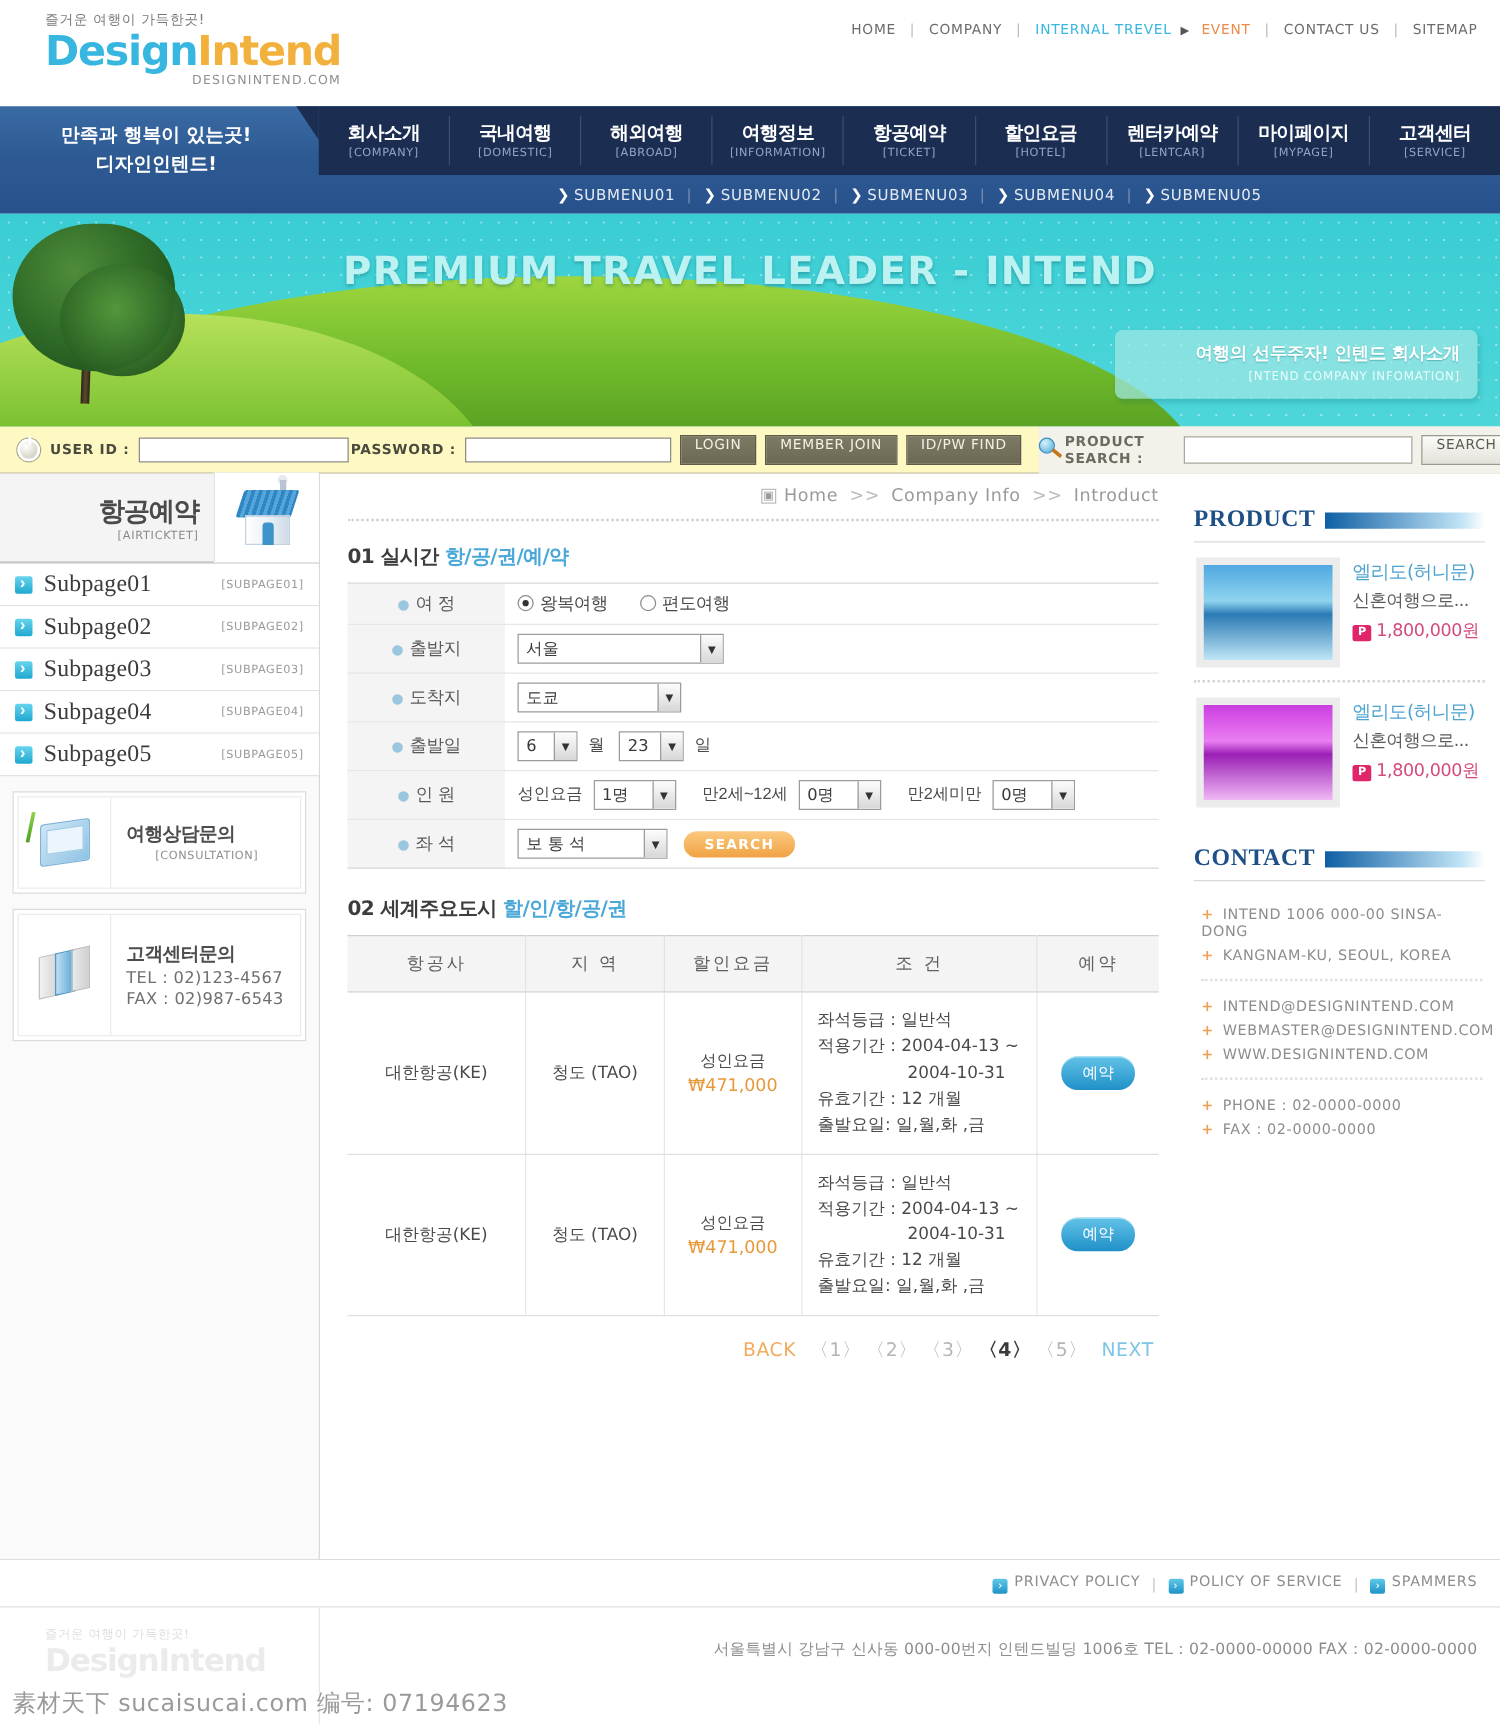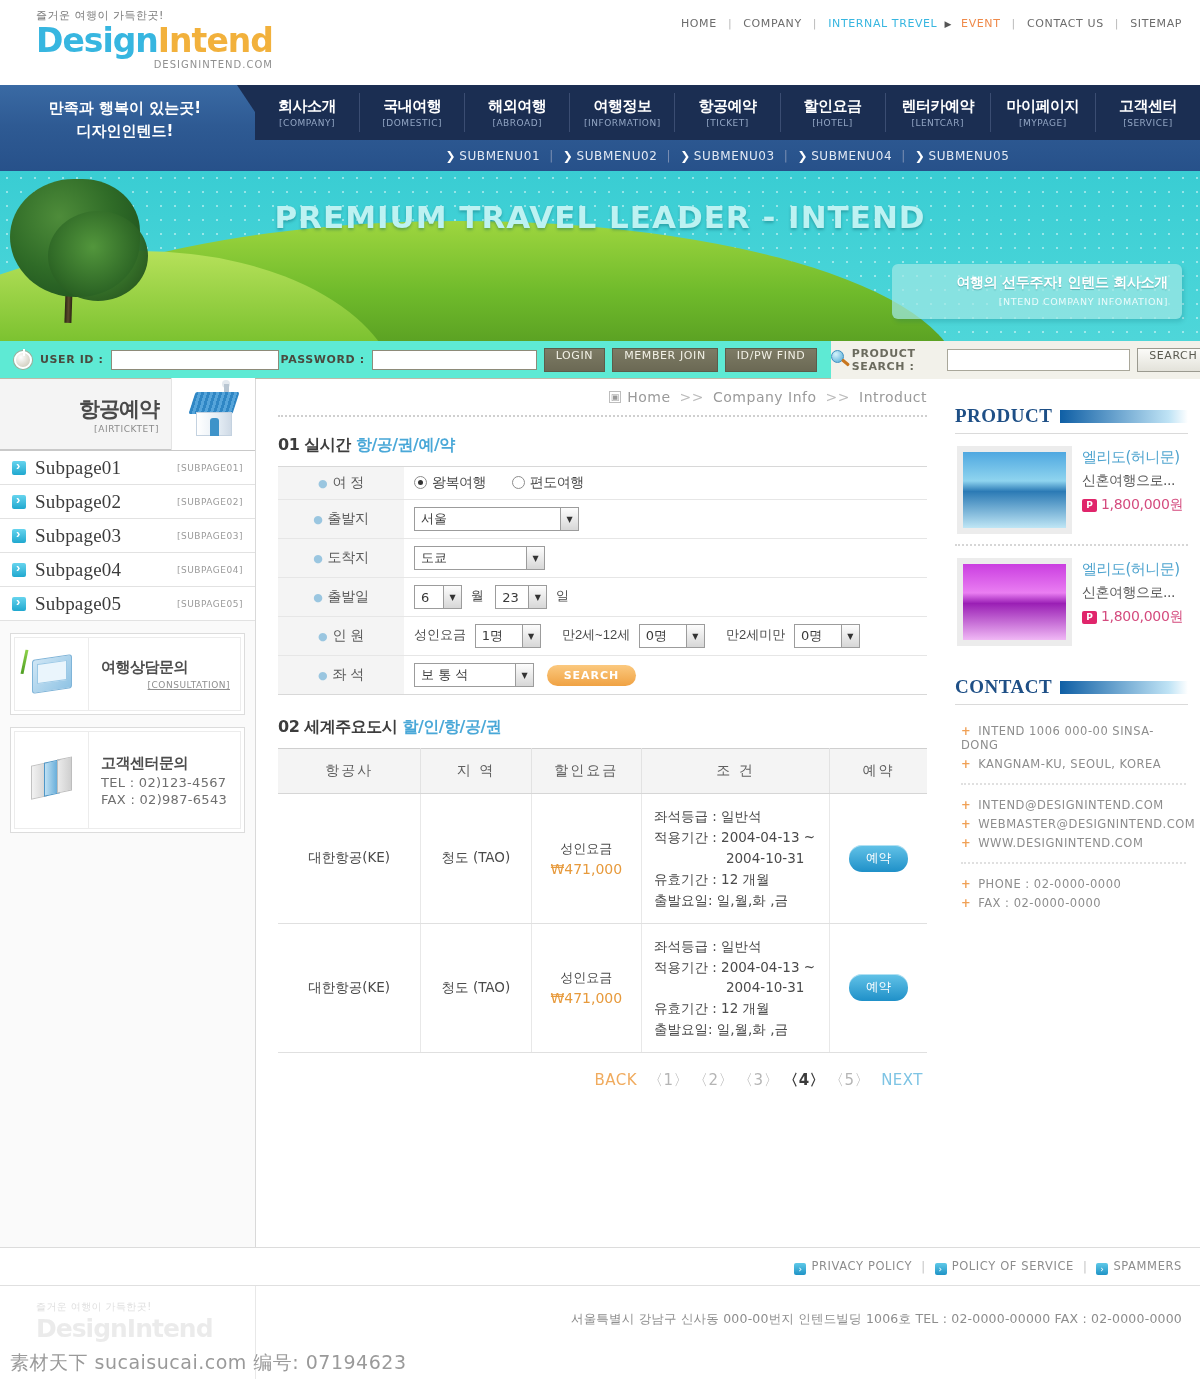--- a/index.html
+++ b/index.html
@@ -77,21 +77,21 @@
       color:#bdf2f2; text-shadow:0 2px 3px rgba(0,80,90,.35); }
   .banner-callout { position:absolute; right:18px; bottom:22px; width:290px; padding:10px 14px 12px;
       background:rgba(160,231,229,.72); border-radius:6px; box-shadow:2px 3px 4px rgba(0,90,100,.18); }
   .callout-ko { font-size:14px; font-weight:bold; color:#ffffff; letter-spacing:-.3px;
       text-shadow:0 1px 1px rgba(0,90,95,.35); font-family:"DejaVu Sans",sans-serif; text-align:right; }
   .callout-en { font-size:9.5px; color:#eafbfb; letter-spacing:.6px; margin-top:4px; text-align:right;
       font-family:"DejaVu Sans",sans-serif; }
 
   
   .loginbar { height:38px; display:flex; align-items:center;
-              background:#5eead4; border-bottom:1px solid #bdbaa8; }
+              background:#fef9c3; border-bottom:1px solid #bdbaa8; }
   .lb-left { display:flex; align-items:center; padding-left:14px; flex:0 0 auto; }
   .lb-icon { width:18px; height:18px; border-radius:50%; border:2px solid #fff;
              background:radial-gradient(circle at 35% 30%,#fff,#c6c3b0); margin-right:8px;
              box-shadow:0 0 0 1px #a9a694; position:relative; }
   .lb-icon::after { content:""; position:absolute; left:7px; top:-4px; width:2px; height:7px; background:#fff; }
   .lb-label { font-size:11px; color:#4a4a3f; letter-spacing:.6px; margin-right:7px;
               font-family:"DejaVu Sans",sans-serif; font-weight:bold; }
   .lb-input { height:20px; border:1px solid #8e8b79; background:#fff; padding:0 4px; font-size:12px; }
   .lb-btn { height:24px; padding:0 11px; margin-left:7px; border:1px solid #5d5c4a;
             background:linear-gradient(to bottom,#7d7b65,#6b6954); color:#f2f1e6;
@@ -139,22 +139,22 @@
   .sp-ko { font-family:"Liberation Serif","DejaVu Serif",serif; font-size:19px; color:#3b3b3b; letter-spacing:.2px; }
   .sp-en { margin-left:auto; margin-right:12px; font-size:9px; color:#9a9a9a;
            letter-spacing:.5px; font-family:"DejaVu Sans",sans-serif; }
 
   .side-box { margin:12px 10px 0; border:1px solid #dcdcdc; background:#fff; padding:3px; }
   .side-box-in { border:1px solid #ececec; display:flex; align-items:center; min-height:72px; }
   .sb-ico { width:74px; display:flex; align-items:center; justify-content:center;
             border-right:1px solid #ececec; height:72px; }
   .sb-txt { flex:1; padding:8px 10px 8px 12px; }
   .sb-ko { font-size:15px; font-weight:bold; color:#4d4d4d; letter-spacing:-.5px; font-family:"DejaVu Sans",sans-serif; }
-  .sb-en { font-size:9px; color:#8f8f8f; text-align:right; margin-top:3px; letter-spacing:.5px;
-           font-family:"DejaVu Sans",sans-serif;text-decoration:underline; }
+  .sb-en { font-size:9px; color:#8f8f8f; text-align:center; margin-top:3px; letter-spacing:.5px;
+           font-family:"DejaVu Sans",sans-serif; }
   .sb-line { font-size:13px; color:#6f6f6f; margin-top:2px; letter-spacing:.3px; font-family:"DejaVu Sans",sans-serif; }
   .pda { width:40px; height:34px; background:linear-gradient(135deg,#cfe6f5,#8fc3e4);
          border:1px solid #7fb4d8; border-radius:3px; transform:skewY(-8deg); position:relative; }
   .pda::before { content:""; position:absolute; left:-10px; top:-12px; width:3px; height:24px;
          background:linear-gradient(to bottom,#8ed24a,#4e9e22); transform:rotate(12deg); }
   .pda::after { content:""; position:absolute; left:4px; top:4px; width:28px; height:18px;
          background:#eaf5fc; border:1px solid #9cc9e6; }
   .books { width:42px; height:40px; position:relative; }
   .books .b1 { position:absolute; left:0; top:4px; width:16px; height:34px;
          background:linear-gradient(to right,#f2f2f2,#d4d4d4); border:1px solid #c2c2c2; transform:skewY(-12deg); }

